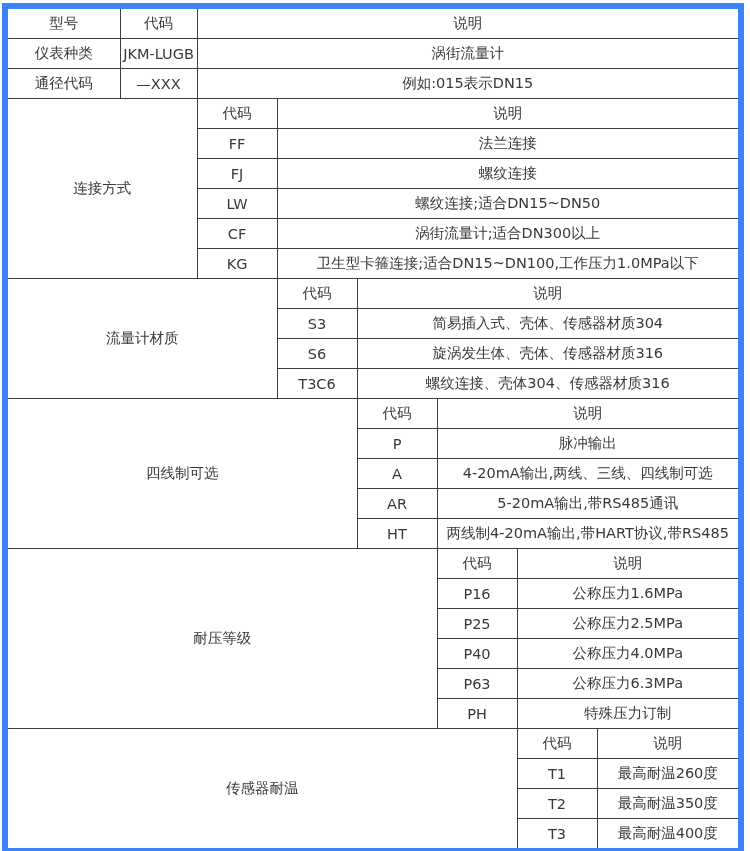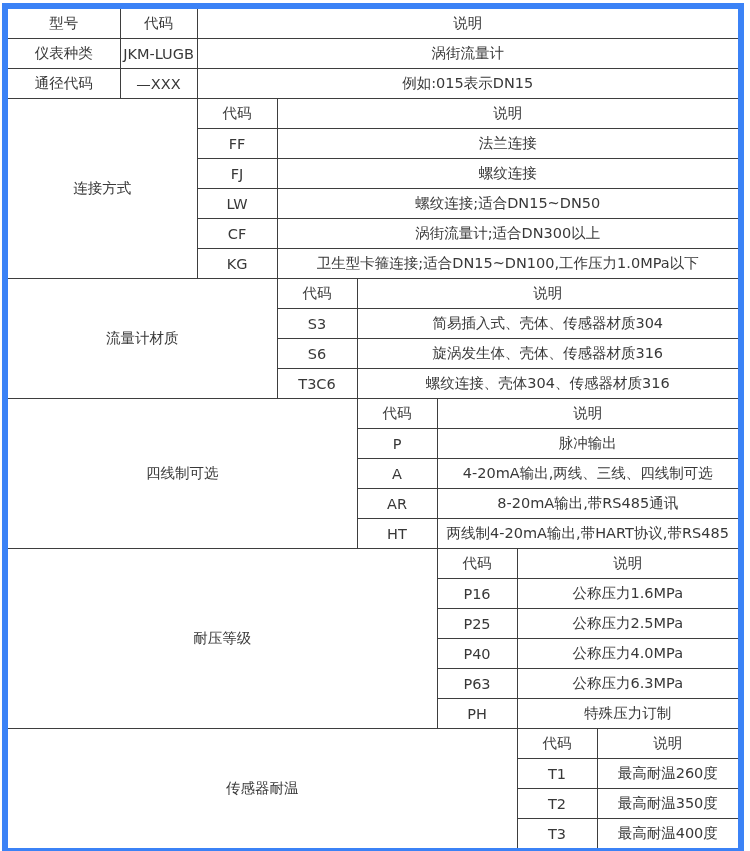--- a/index.html
+++ b/index.html
@@ -113,21 +113,21 @@
   <tr>
     <td class="c">P</td>
     <td class="l" colspan="3">脉冲输出</td>
   </tr>
   <tr>
     <td class="c blue">A</td>
     <td class="l blue" colspan="3">4-20mA输出,两线、三线、四线制可选</td>
   </tr>
   <tr>
     <td class="c">AR</td>
-    <td class="l" colspan="3">8-20mA输出,带RS485通讯</td>
+    <td class="l" colspan="3">5-20mA输出,带RS485通讯</td>
   </tr>
   <tr>
     <td class="c blue">HT</td>
     <td class="l blue" colspan="3">两线制4-20mA输出,带HART协议,带RS485</td>
   </tr>
 
   <tr>
     <td class="c" colspan="5" rowspan="6">耐压等级</td>
     <td class="c">代码</td>
     <td class="l" colspan="2">说明</td>

